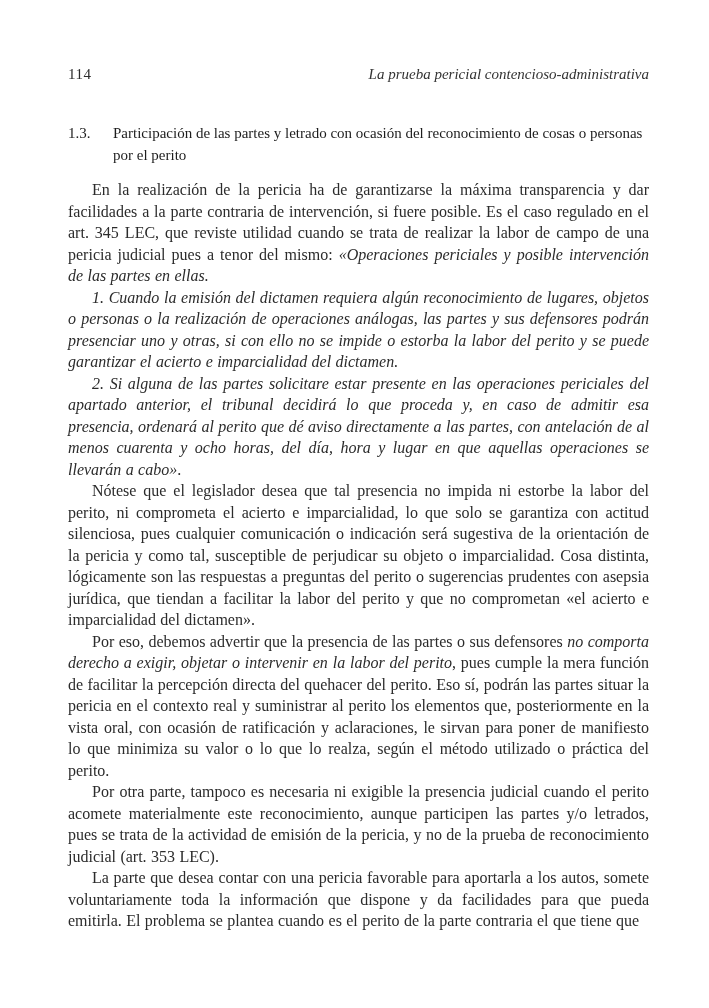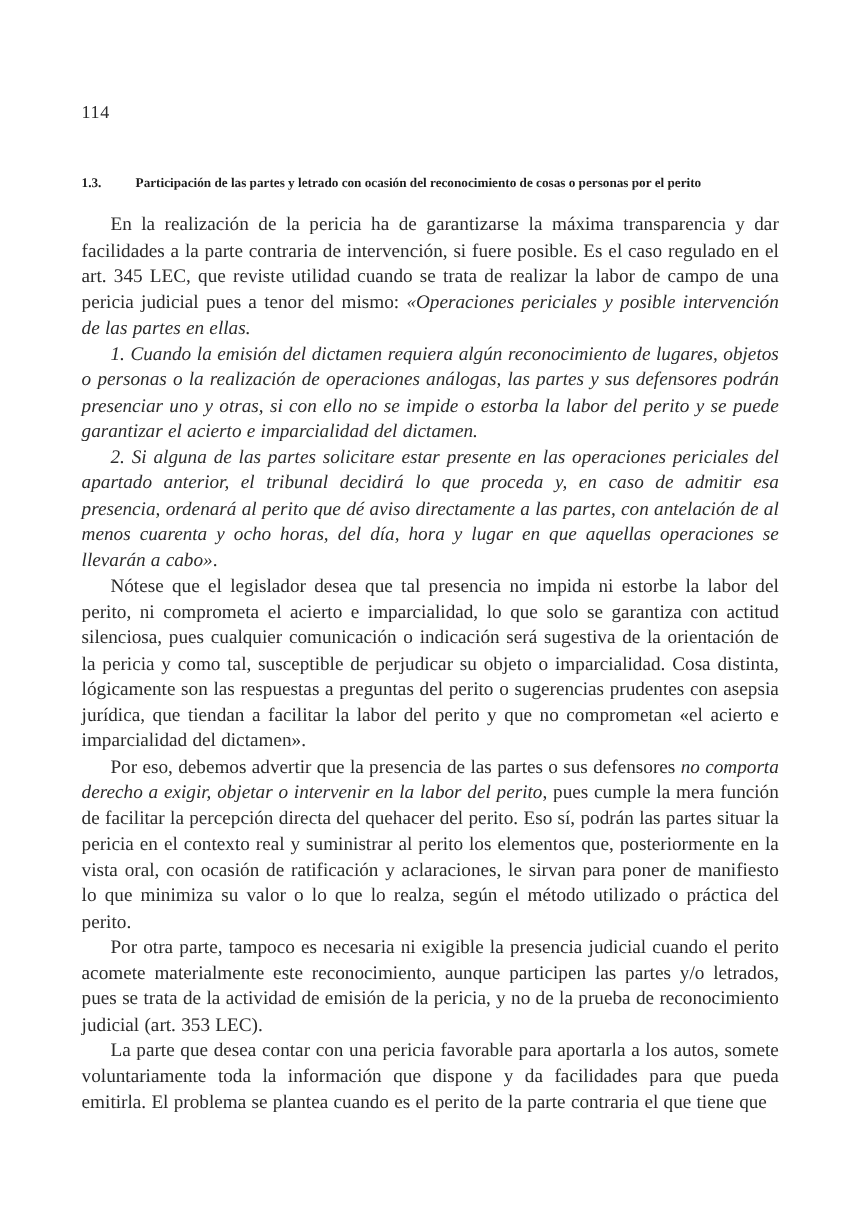--- a/index.html
+++ b/index.html
@@ -22,21 +22,20 @@
     top: 0;
     width: 581px;
   }
   .header {
     padding-top: 66px;
     display: flex;
     justify-content: space-between;
     align-items: flex-start;
     font-size: 15px;
     line-height: 17px;
-    margin-top: 20px;
   }
   .pagenum {
     font-style: normal;
     letter-spacing: 0.5px;
   }
   .runtitle {
     font-style: italic;
     color: #333333;
   }
   .bodytext {
@@ -51,41 +50,42 @@
   }
   p.para.indent {
     text-indent: 24px;
   }
   .it { font-style: italic; }
   .rm { font-style: normal; }
   .heading {
     display: flex;
     margin-top: 39px;
     margin-bottom: 13px;
-    font-weight: bold;
+    font-weight: normal;
     color: #1d1d1d;
-    font-size: 11px;
+    font-size: 15px;
     line-height: 22px;
   }
   .heading .hnum {
     flex: 0 0 45px;
   }
   .heading .htext {
     flex: 1 1 auto;
     text-align: left;
   }
 </style>
 </head>
 <body>
 
 <div class="page">
   <div class="content">
 
     <div class="header">
       <span class="pagenum">114</span>
+      <span class="runtitle">La prueba pericial contencioso-administrativa</span>
     </div>
 
     <div class="bodytext">
 
 
       <div class="heading">
         <span class="hnum">1.3.</span>
         <span class="htext">Participación de las partes y letrado con ocasión del reconocimiento de cosas o personas por el perito</span>
       </div>
 

